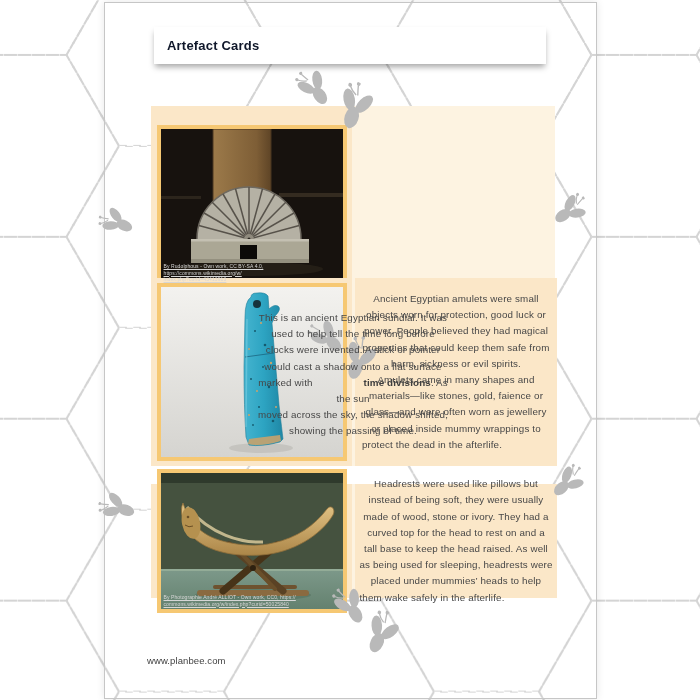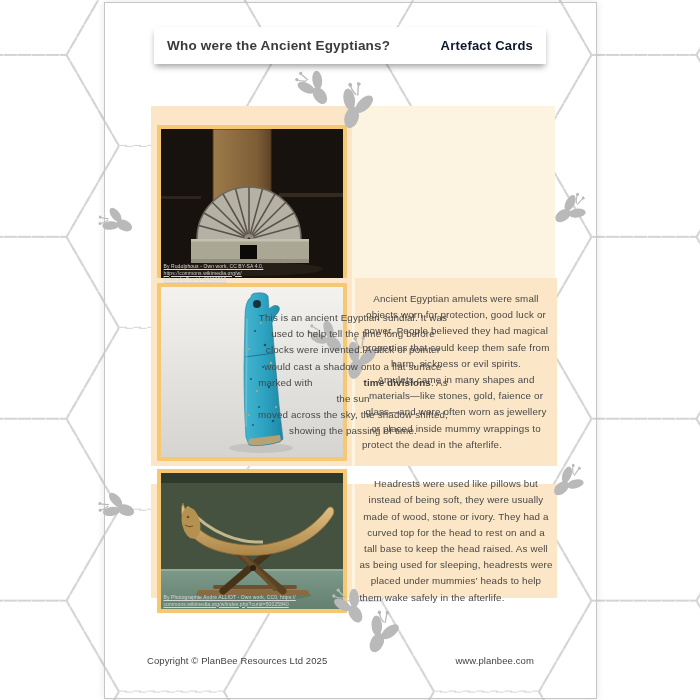--- a/index.html
+++ b/index.html
@@ -132,21 +132,20 @@
     <use href="#bee"></use>
   </svg>
 <svg class="bee" style="left:328px;top:584px;width:48px;height:48px;transform:rotate(-30deg);">
     <use href="#bee"></use>
   </svg>
 <svg class="bee" style="left:354px;top:610px;width:52px;height:52px;transform:rotate(25deg);">
     <use href="#bee"></use>
   </svg>
 
 <div class="header-bar">
-  <span class="header-title">Who were the Ancient Egyptians?</span>
   <span class="header-sub">Artefact Cards</span>
 </div>
 
 <div class="card-row" id="row-sundial">
   <div class="photo-panel">
     <div class="photo-frame">
       <svg viewBox="0 0 182 156" preserveAspectRatio="none">
         <defs>
           <linearGradient id="wood" x1="0" y1="0" x2="1" y2="0">
             <stop offset="0" stop-color="#9c7a4a"></stop>
@@ -298,15 +297,14 @@
 made of wood, stone or ivory. They had a
 curved top for the head to rest on and a
 tall base to keep the head raised. As well
 as being used for sleeping, headrests were
 placed under mummies’ heads to help
 them wake safely in the afterlife.</span><strong></strong><span></span></p>
   </div>
 </div>
 
 <div class="footer-row">
-  <span class="footer-text">Copyright © PlanBee Resources Ltd 2025</span>
   <span class="footer-text">www.planbee.com</span>
 </div>
 
 </body></html>

